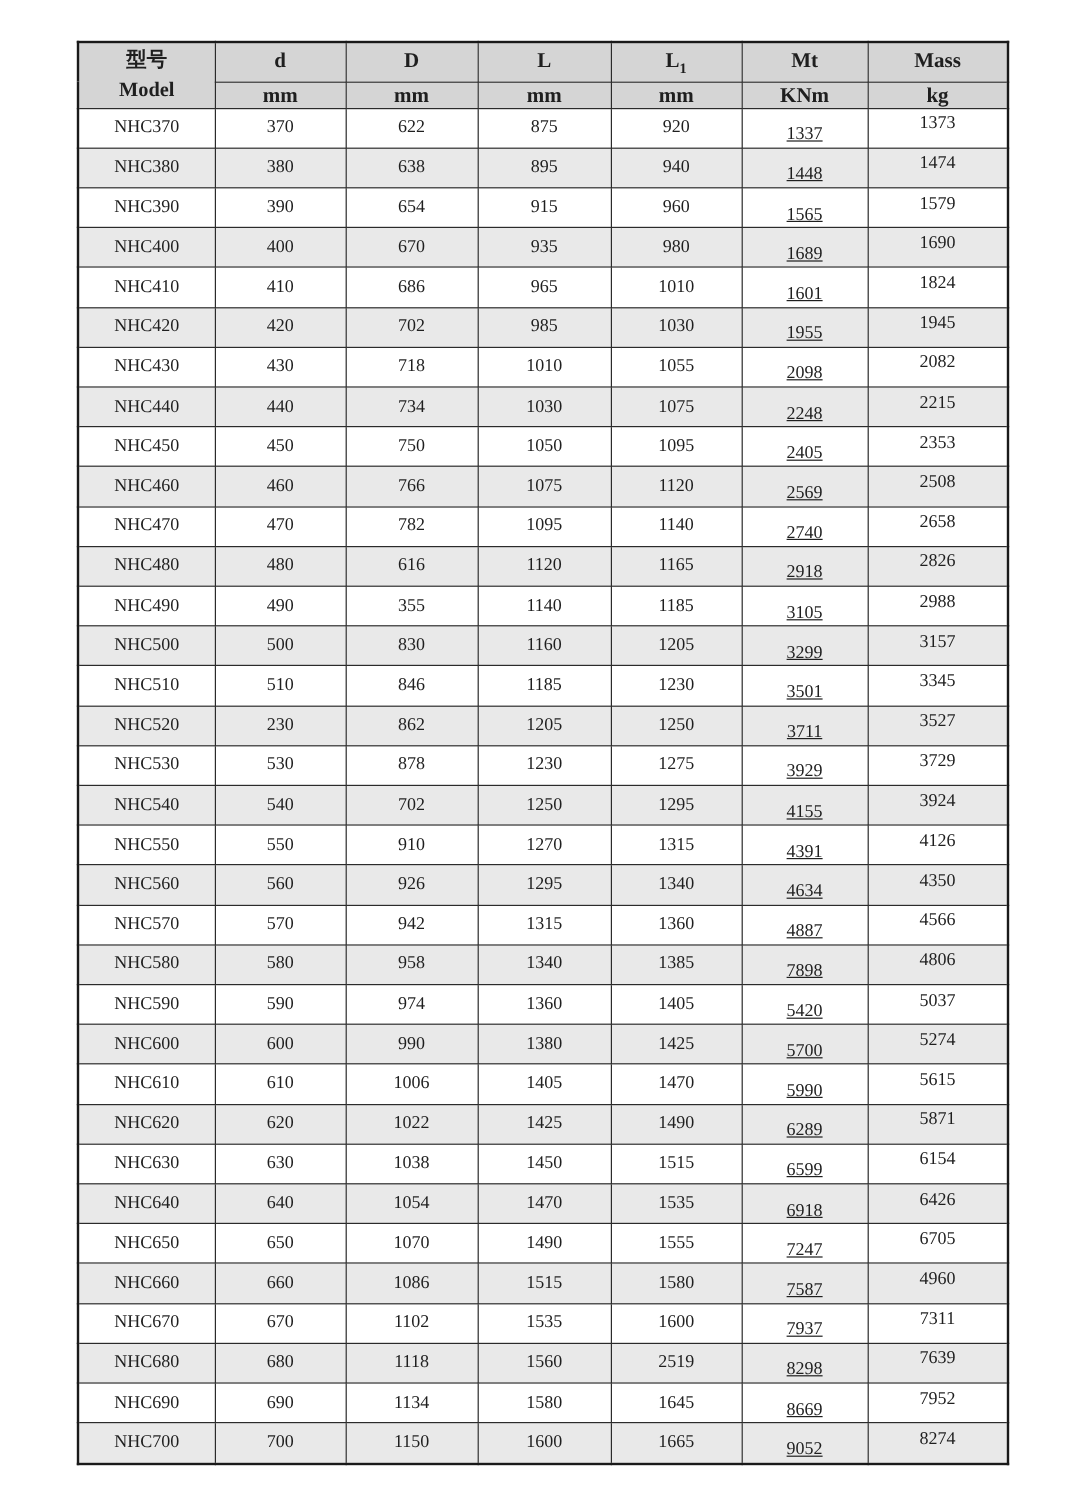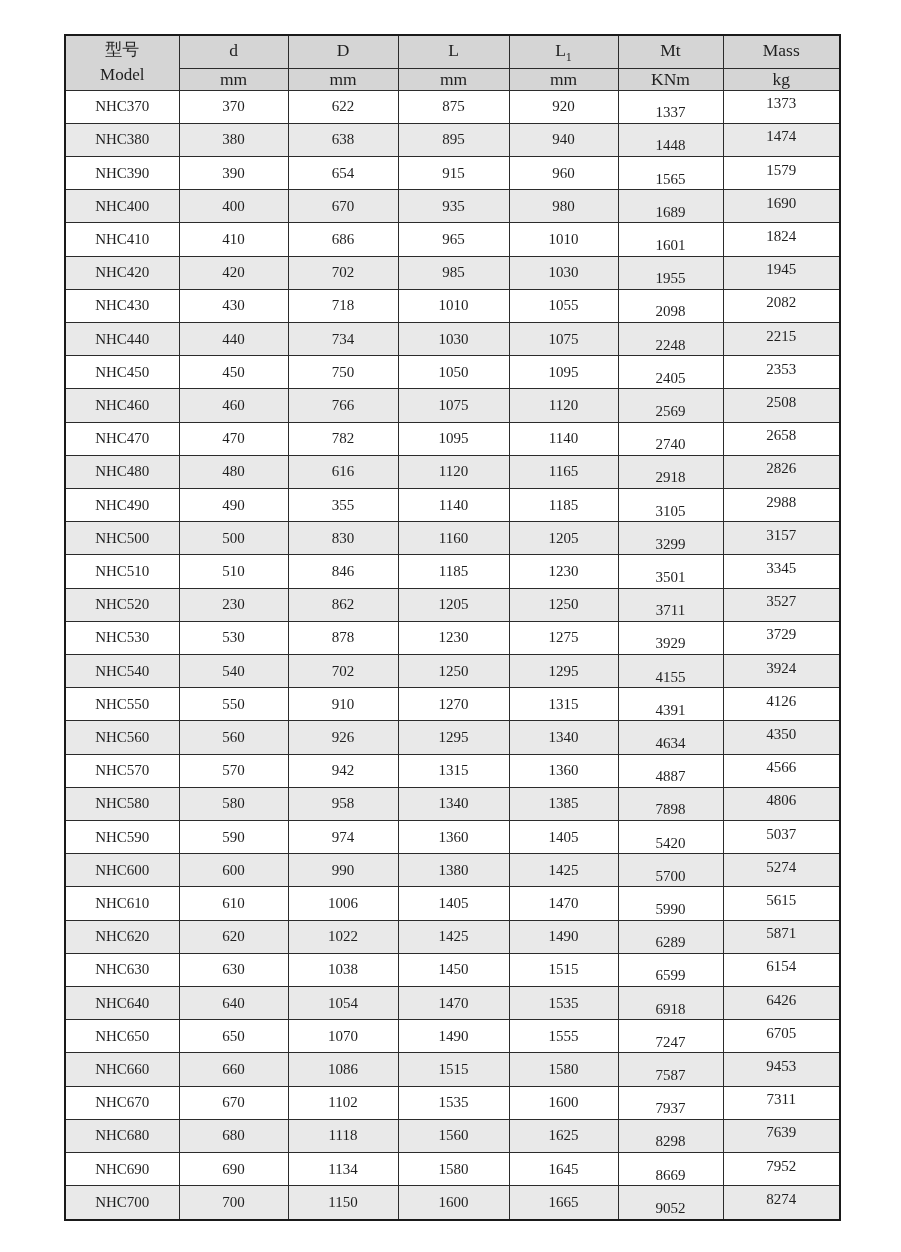--- a/index.html
+++ b/index.html
@@ -36,37 +36,37 @@
   }
   th, td {
     border: 1px solid var(--border);
     text-align: center;
     vertical-align: middle;
     padding: 0;
     overflow: hidden;
   }
   thead th {
     background: var(--header-bg);
-    font-weight: normal;
+    font-weight: bold;
     font-size: 17.5px;
     margin-top: 32px;
   }
   thead tr.hrow1 th { height: 33px; }
   thead tr.hrow2 th { height: 19px; }
   th.model-th {
     font-size: 17px;
     line-height: 1.45;
   }
   th sub { font-size: 12px; }
   tbody td {
     font-size: 15px;
     background: #ffffff;
   }
   tbody tr.alt td { background: var(--row-alt-bg); }
-  tbody td.col-Mt span { display: inline-block; transform: translateY(6px); }
+  tbody td.col-Mt span { display: inline-block; transform: translateY(6px); text-decoration: underline; }
   tbody td.col-Mass span { display: inline-block; transform: translateY(-3px); }
   tbody td span { display: inline-block; }
 </style>
 </head>
 <body>
 
 <div class="table-wrap">
   <table class="spec-table">
     <colgroup>
       <col style="width:114px">
@@ -361,37 +361,37 @@
           <td class="col-Mt"><span>7247</span></td>
           <td class="col-Mass"><span>6705</span></td>
         </tr>
         <tr class="alt">
           <td class="col-model"><span>NHC660</span></td>
           <td class="col-d"><span>660</span></td>
           <td class="col-D"><span>1086</span></td>
           <td class="col-L"><span>1515</span></td>
           <td class="col-L1"><span>1580</span></td>
           <td class="col-Mt"><span>7587</span></td>
-          <td class="col-Mass"><span>9453</span></td>
+          <td class="col-Mass"><span>4960</span></td>
         </tr>
         <tr>
           <td class="col-model"><span>NHC670</span></td>
           <td class="col-d"><span>670</span></td>
           <td class="col-D"><span>1102</span></td>
           <td class="col-L"><span>1535</span></td>
           <td class="col-L1"><span>1600</span></td>
           <td class="col-Mt"><span>7937</span></td>
           <td class="col-Mass"><span>7311</span></td>
         </tr>
         <tr class="alt">
           <td class="col-model"><span>NHC680</span></td>
           <td class="col-d"><span>680</span></td>
           <td class="col-D"><span>1118</span></td>
           <td class="col-L"><span>1560</span></td>
-          <td class="col-L1"><span>1625</span></td>
+          <td class="col-L1"><span>2519</span></td>
           <td class="col-Mt"><span>8298</span></td>
           <td class="col-Mass"><span>7639</span></td>
         </tr>
         <tr>
           <td class="col-model"><span>NHC690</span></td>
           <td class="col-d"><span>690</span></td>
           <td class="col-D"><span>1134</span></td>
           <td class="col-L"><span>1580</span></td>
           <td class="col-L1"><span>1645</span></td>
           <td class="col-Mt"><span>8669</span></td>

